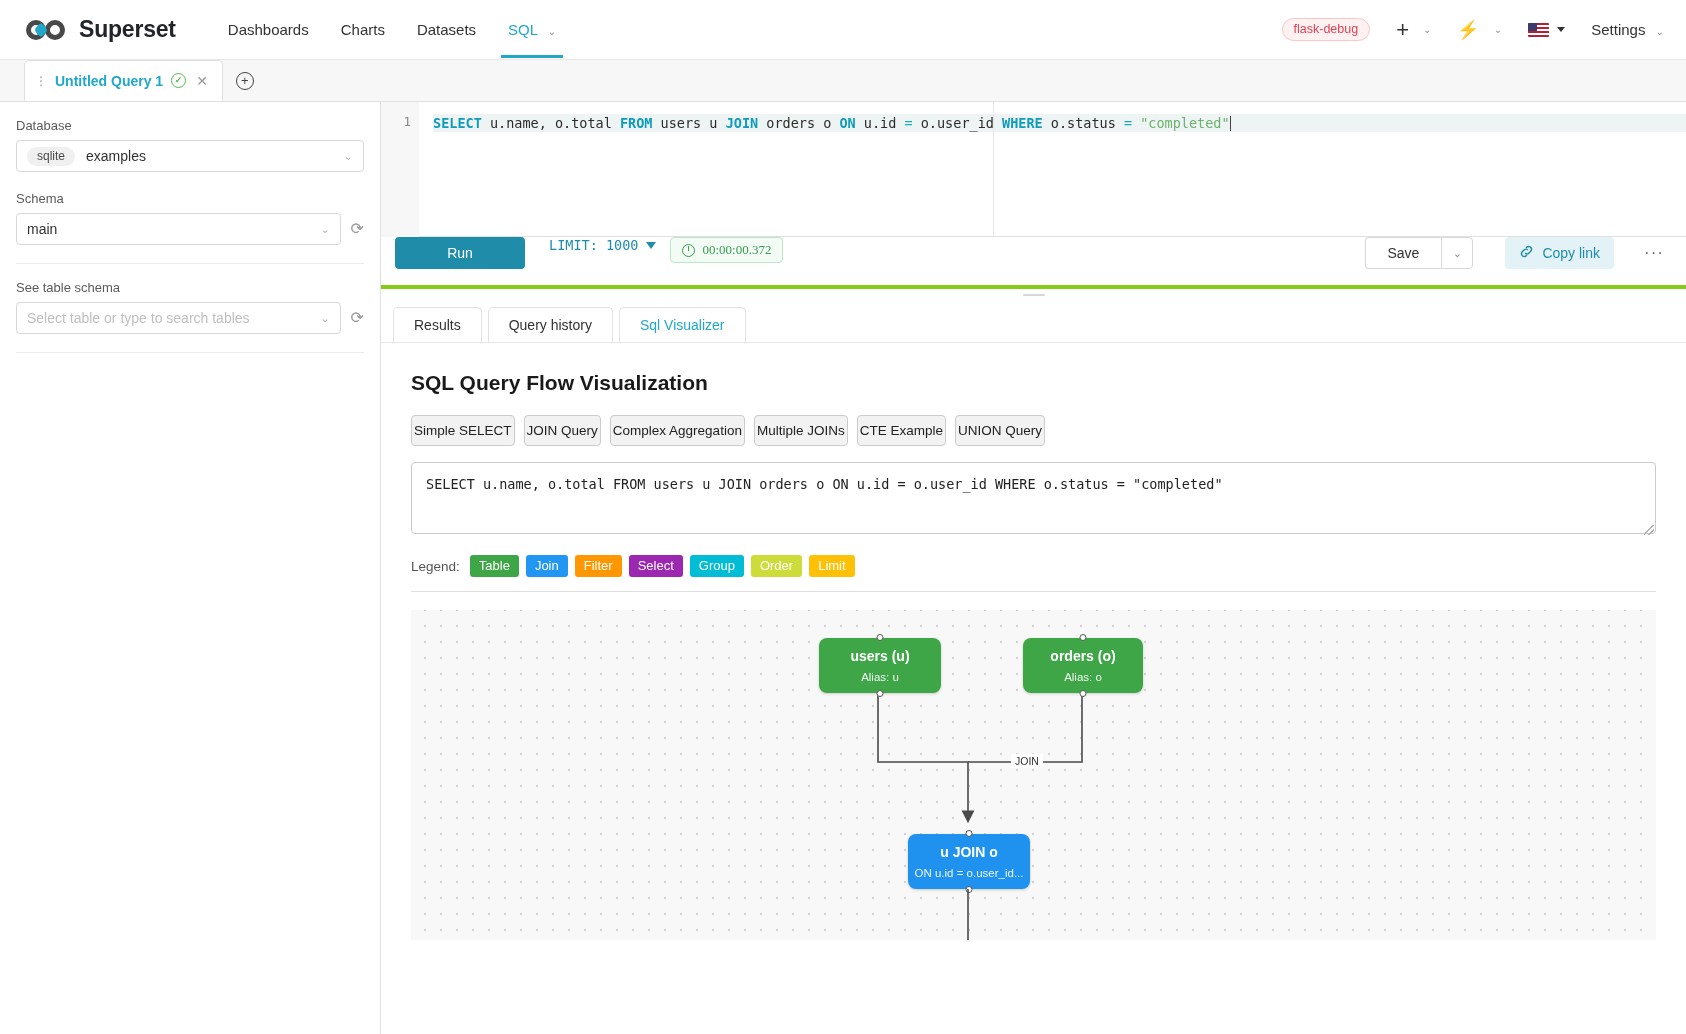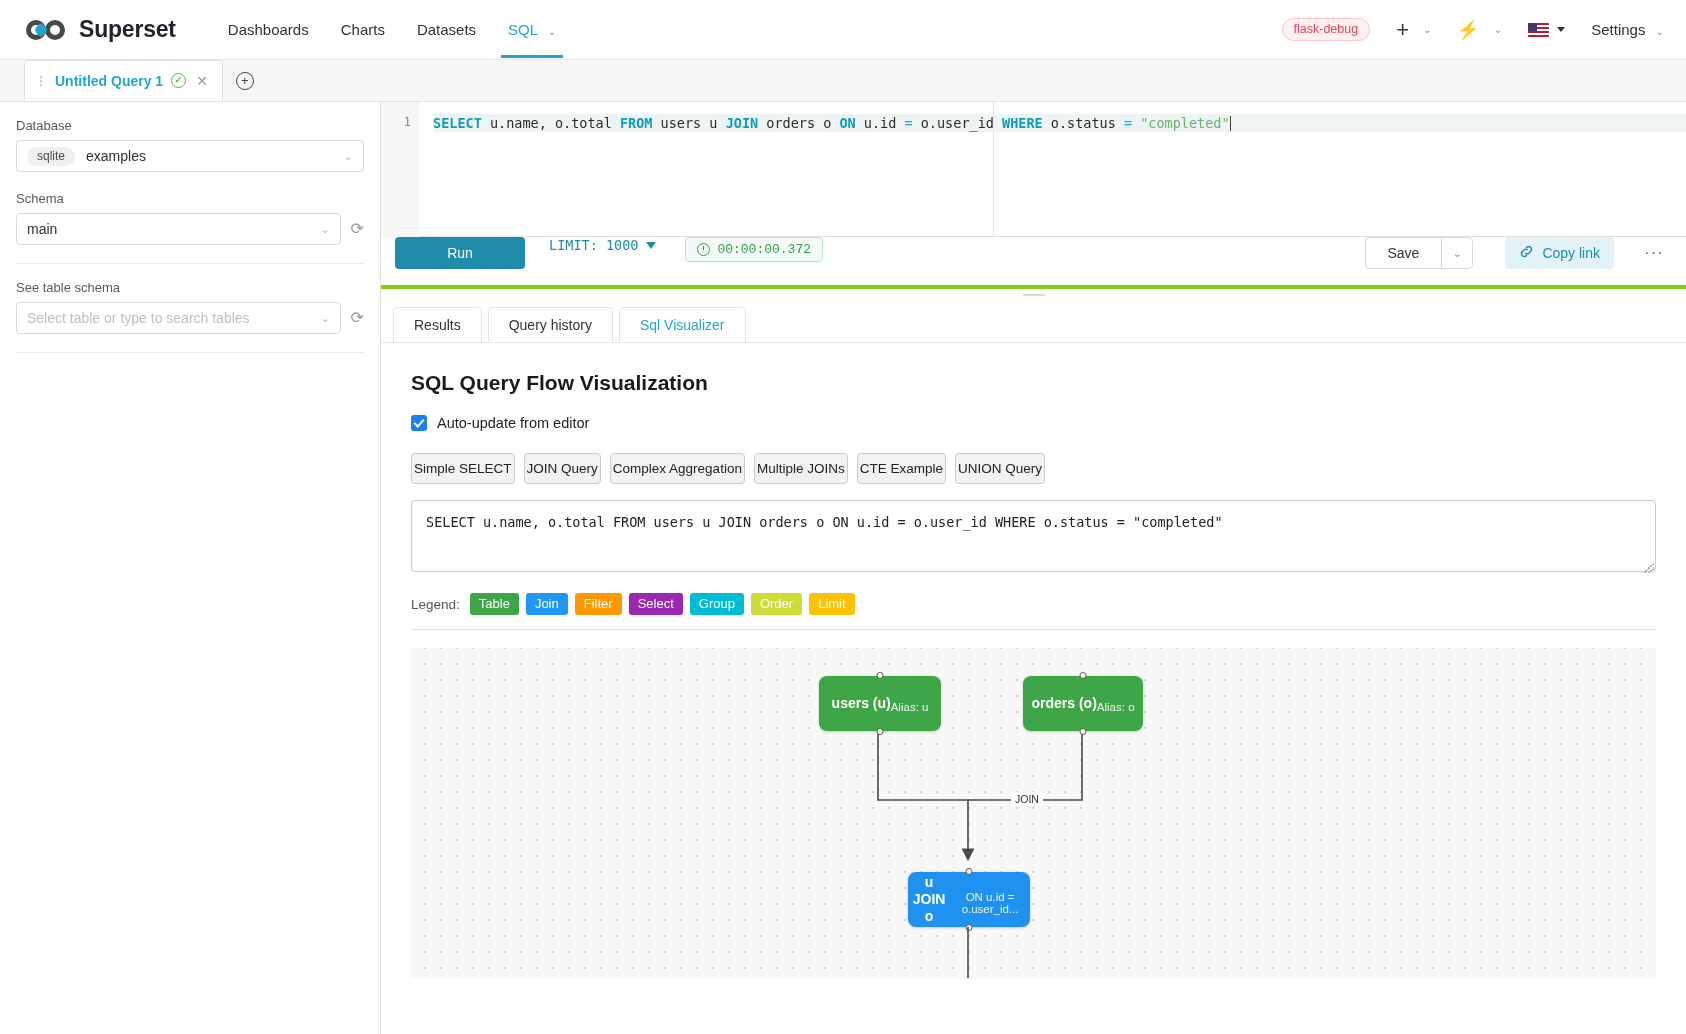--- a/index.html
+++ b/index.html
@@ -122,23 +122,23 @@
   }
   .run-btn {
     width: 130px; height: 32px; background: #1f8daa; color: #fff; border: none; border-radius: 4px;
     font-size: 14px; cursor: pointer; font-family: inherit;
   }
   .limit-ctl { display: flex; align-items: center; gap: 8px; margin-left: 24px; font-size: 13.5px;
     font-family: "DejaVu Sans Mono", monospace; color: #1f8daa; cursor: pointer; }
   .limit-ctl .tri { width: 0; height: 0; border-left: 5px solid transparent; border-right: 5px solid transparent;
     border-top: 7px solid #1f8daa; }
   .timer {
-    margin-left: 29px; display: flex; align-items: center; gap: 7px;
+    margin-left: 14px; display: flex; align-items: center; gap: 7px;
     border: 1px solid #bde5c8; background: #f2fbf4; color: #3a9b53; border-radius: 4px;
-    padding: 4px 11px; font-size: 13px; font-family: Liberation Mono, monospace;
+    padding: 4px 11px; font-size: 13px; font-family: Liberation Serif, serif;
   }
   .clock {
     width: 13px; height: 13px; border: 1.4px solid #3a9b53; border-radius: 50%; position: relative;
   }
   .clock::after { content: ""; position: absolute; left: 4.2px; top: 1.8px; width: 1.3px; height: 4.5px; background: #3a9b53; }
   .tb-right { margin-left: auto; display: flex; align-items: center; gap: 16px; }
   .save-group { display: flex; }
   .save-btn {
     height: 32px; border: 1px solid #d9d9d9; border-right: none; border-radius: 4px 0 0 4px;
     background: #fff; font-size: 14px; padding: 0 22px; cursor: pointer; color: #323232; font-family: inherit;
@@ -202,21 +202,21 @@
 
   
   .canvas {
     position: relative; height: 330px; background: #f8f8f8;
     background-image: radial-gradient(#d0d0d0 1px, transparent 1px);
     background-size: 16px 16px; background-position: 6px 8px;
     overflow: hidden;
   }
   .node {
     position: absolute; border-radius: 8px; color: #fff; text-align: center;
-    display: flex; align-items: center; justify-content: center;
+    display: flex; flex-direction: column; align-items: center; justify-content: center;
     box-shadow: 0 1px 3px rgba(0,0,0,0.18);
   }
   .node .ntitle { font-size: 14px; font-weight: bold; line-height: 1.2; }
   .node .nsub { font-size: 11.5px; opacity: 0.92; margin-top: 6px; }
   .port {
     position: absolute; width: 7px; height: 7px; border-radius: 50%;
     background: #fff; border: 1.5px solid #555; left: 50%; transform: translateX(-50%);
   }
   .port.top { top: -4px; }
   .port.bot { bottom: -4px; }
@@ -388,24 +388,20 @@
         </div>
         <div class="rtab active">
           <span>Sql Visualizer</span>
         </div>
       </div>
       <div class="rtab-underline"></div>
 
       <div class="viz">
         <h2 class="viz-title">SQL Query Flow Visualization</h2>
 
-        <div class="auto-row">
-          <span class="cbx"></span>
-          <span class="auto-lbl">Auto-update from editor</span>
-        </div>
 
         <div class="sample-btns">
           <button class="sbtn">Simple SELECT</button>
           <button class="sbtn">JOIN Query</button>
           <button class="sbtn">Complex Aggregation</button>
           <button class="sbtn">Multiple JOINs</button>
           <button class="sbtn">CTE Example</button>
           <button class="sbtn">UNION Query</button>
         </div>
 

